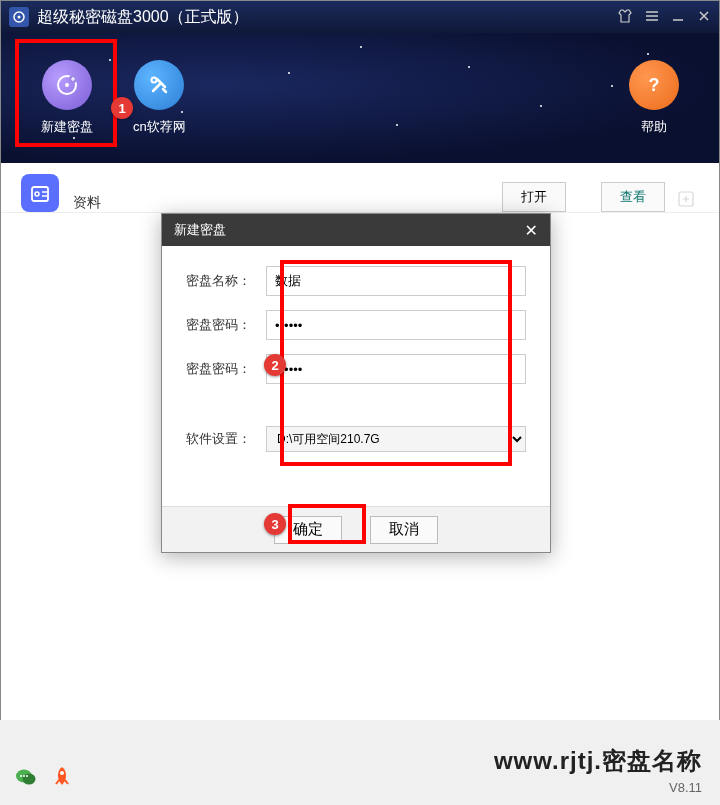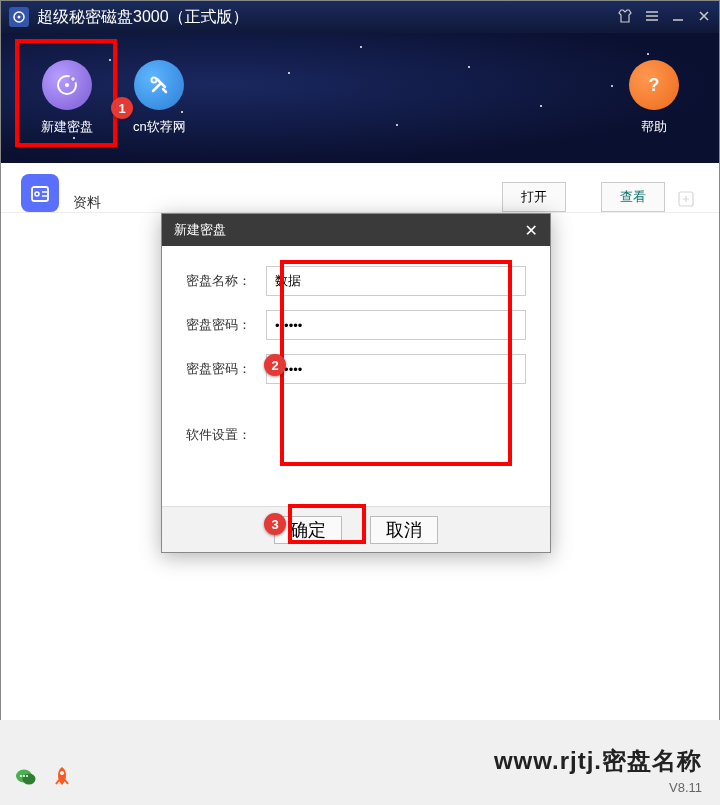--- a/index.html
+++ b/index.html
@@ -61,21 +61,21 @@
     .dialog-body { padding: 20px 24px 0; position: relative; }
     .form-row { display: flex; align-items: center; margin-bottom: 14px; }
     .form-label { width: 80px; font-size: 13px; color: #333; text-align: left; }
     .form-input { flex: 1; height: 30px; border: 1px solid #ccc; padding: 0 8px; font-size: 13px; }
     .form-select { flex: 1; height: 26px; border: 1px solid #ccc; padding: 0 6px; font-size: 12px; background: #f5f5f5; }
     
     .highlight-box-2 { position: absolute; left: 118px; top: 46px; width: 232px; height: 206px; border: 4px solid #ff0000; z-index: 5; pointer-events: none; }
     .highlight-box-3 { position: absolute; left: 126px; top: 290px; width: 78px; height: 40px; border: 4px solid #ff0000; z-index: 5; pointer-events: none; }
     
     .dialog-footer { position: absolute; bottom: 0; left: 0; right: 0; height: 46px; background: #f2f2f2; border-top: 1px solid #ddd; display: flex; align-items: center; justify-content: center; gap: 28px; }
-    .dialog-btn { width: 68px; height: 28px; border: 1px solid #bbb; background: #fafafa; font-size: 18px; cursor: pointer; }
+    .dialog-btn { width: 68px; height: 28px; border: 1px solid #bbb; background: #fafafa; font-size: 15px; cursor: pointer; }
     
     .watermark { position: absolute; right: 18px; bottom: 28px; font-size: 24px; font-weight: bold; color: #222; letter-spacing: 1px; }
     .version { position: absolute; right: 18px; bottom: 10px; font-size: 13px; color: #666; }
     
     .bottom-icons { position: absolute; left: 14px; bottom: 10px; display: flex; gap: 12px; }
     .bottom-icons span { font-size: 22px; }
   </style>
 </head>
 <body>
 
@@ -201,20 +201,23 @@
           <div class="form-label">密盘密码：</div>
           <input class="form-input" value="••••••" style="">
         </div>
         <div class="form-row">
           <div class="form-label">密盘密码：</div>
           <input class="form-input" value="••••••" style="">
         </div>
         <div style="height:28px"></div>
         <div class="form-row">
           <div class="form-label">软件设置：</div>
+          <select class="form-select">
+            <option>D:\可用空间210.7G</option>
+          </select>
         </div>
       </div>
 
       <div class="highlight-box-2"></div>
       <div class="annotation-badge" style="left:102px;top:140px">2</div>
 
       <div class="highlight-box-3"></div>
       <div class="annotation-badge" style="left:102px;top:299px">3</div>
 
       <div class="dialog-footer">

